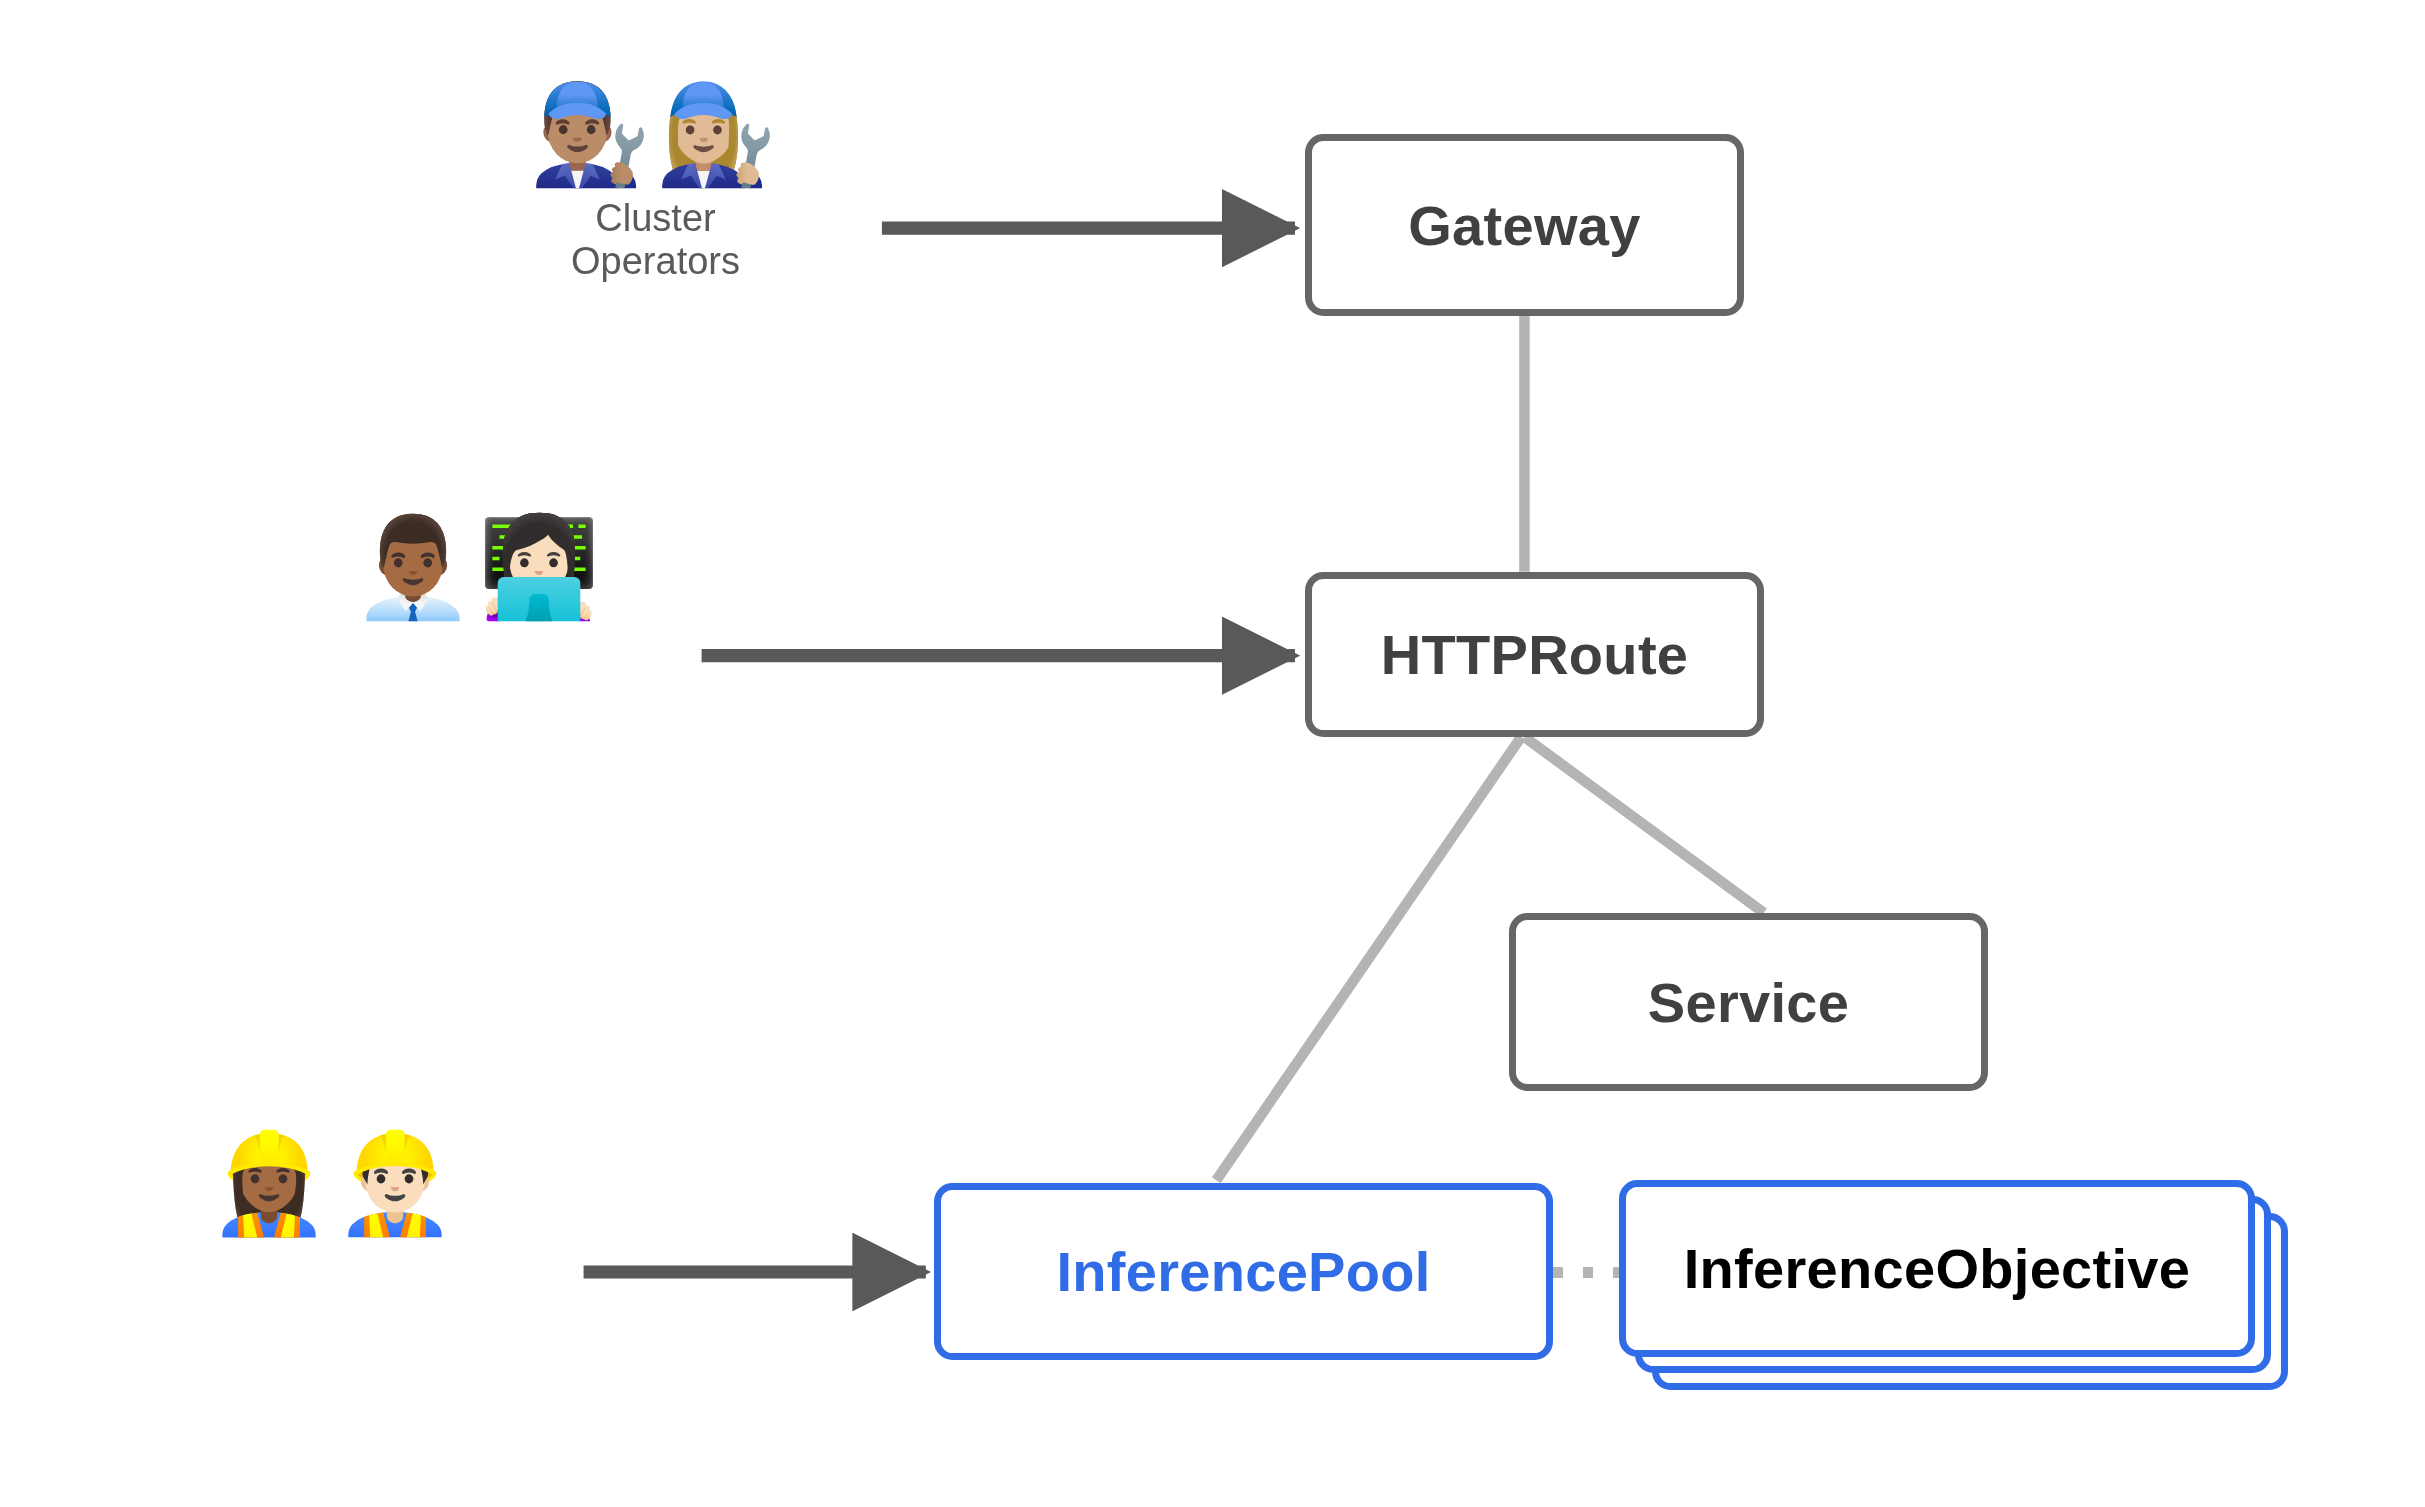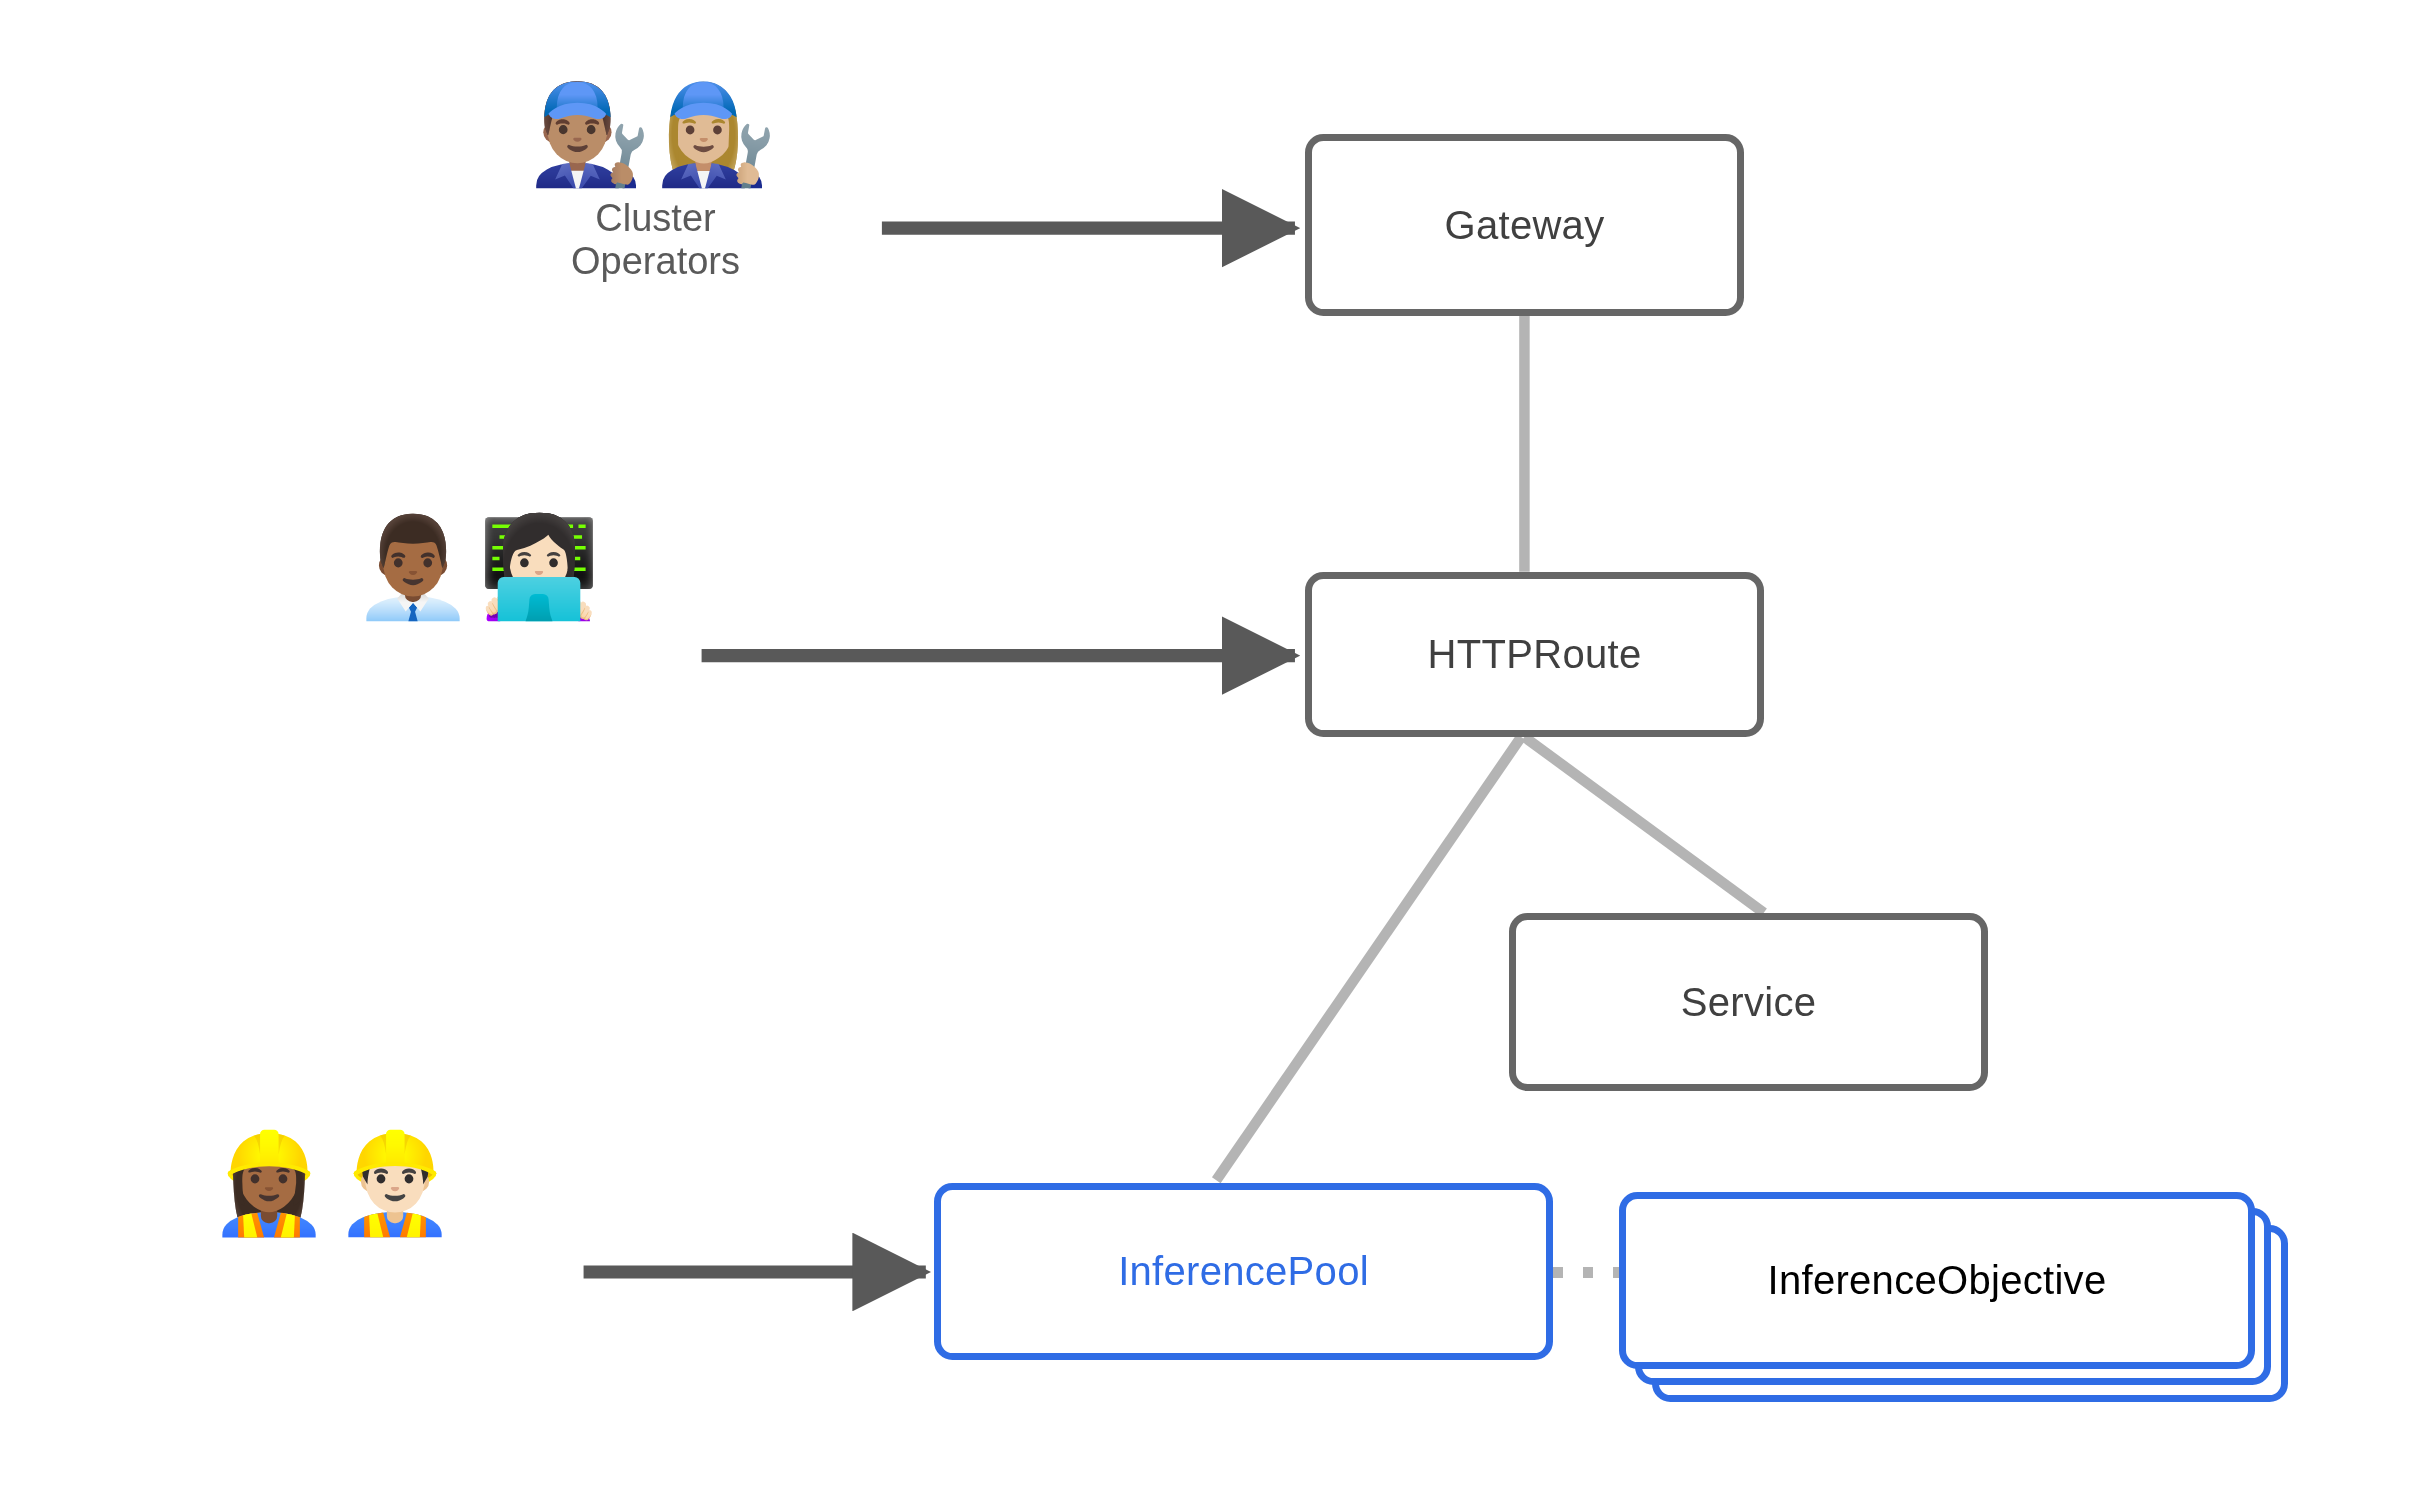--- a/index.html
+++ b/index.html
@@ -60,22 +60,22 @@
     position: absolute;
     z-index: 4;
     box-sizing: border-box;
     background: #ffffff;
     display: flex;
     align-items: center;
     justify-content: center;
     border-radius: 18.4px;
   }
   .node-label {
-    font-size: 40px;
-    font-weight: 400;
+    font-size: 56px;
+    font-weight: 700;
     letter-spacing: 0.3px;
     white-space: nowrap;
   }
 
   .node.gray {
     border: 7.2px solid #666666;
   }
   .node.gray .node-label {
     color: #404040;
   }
@@ -84,21 +84,20 @@
     border: 7.2px solid #2f6ce5;
   }
   .node.blue .node-label {
     color: #2f6ce5;
   }
 
   
   .stack {
     position: absolute;
     z-index: 4;
-    margin-top: 12px;
   }
   .stack .layer {
     position: absolute;
     box-sizing: border-box;
     background: #ffffff;
     border: 7.2px solid #2f6ce5;
     border-radius: 18.4px;
   }
   .stack .layer.l3 { left: 33px; top: 33px; z-index: 1; }
   .stack .layer.l2 { left: 16.4px; top: 16.4px; z-index: 2; }

